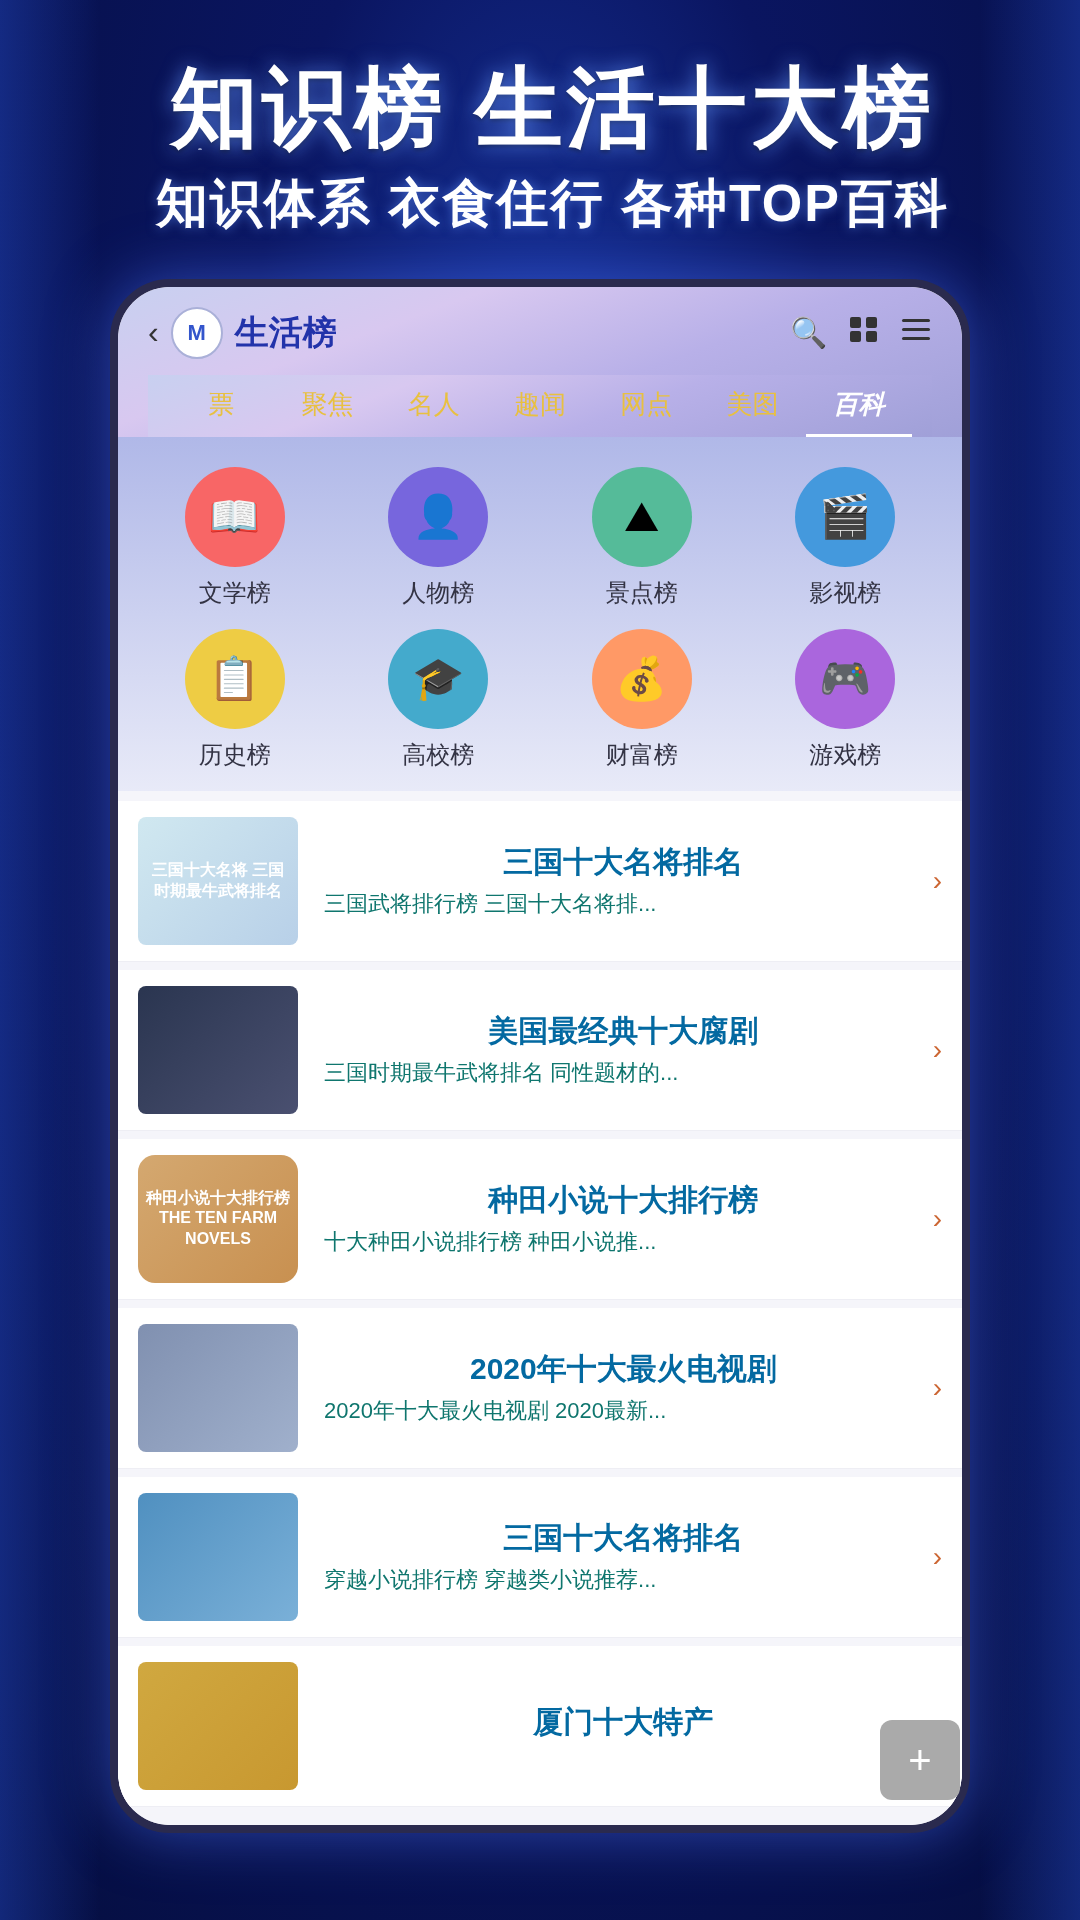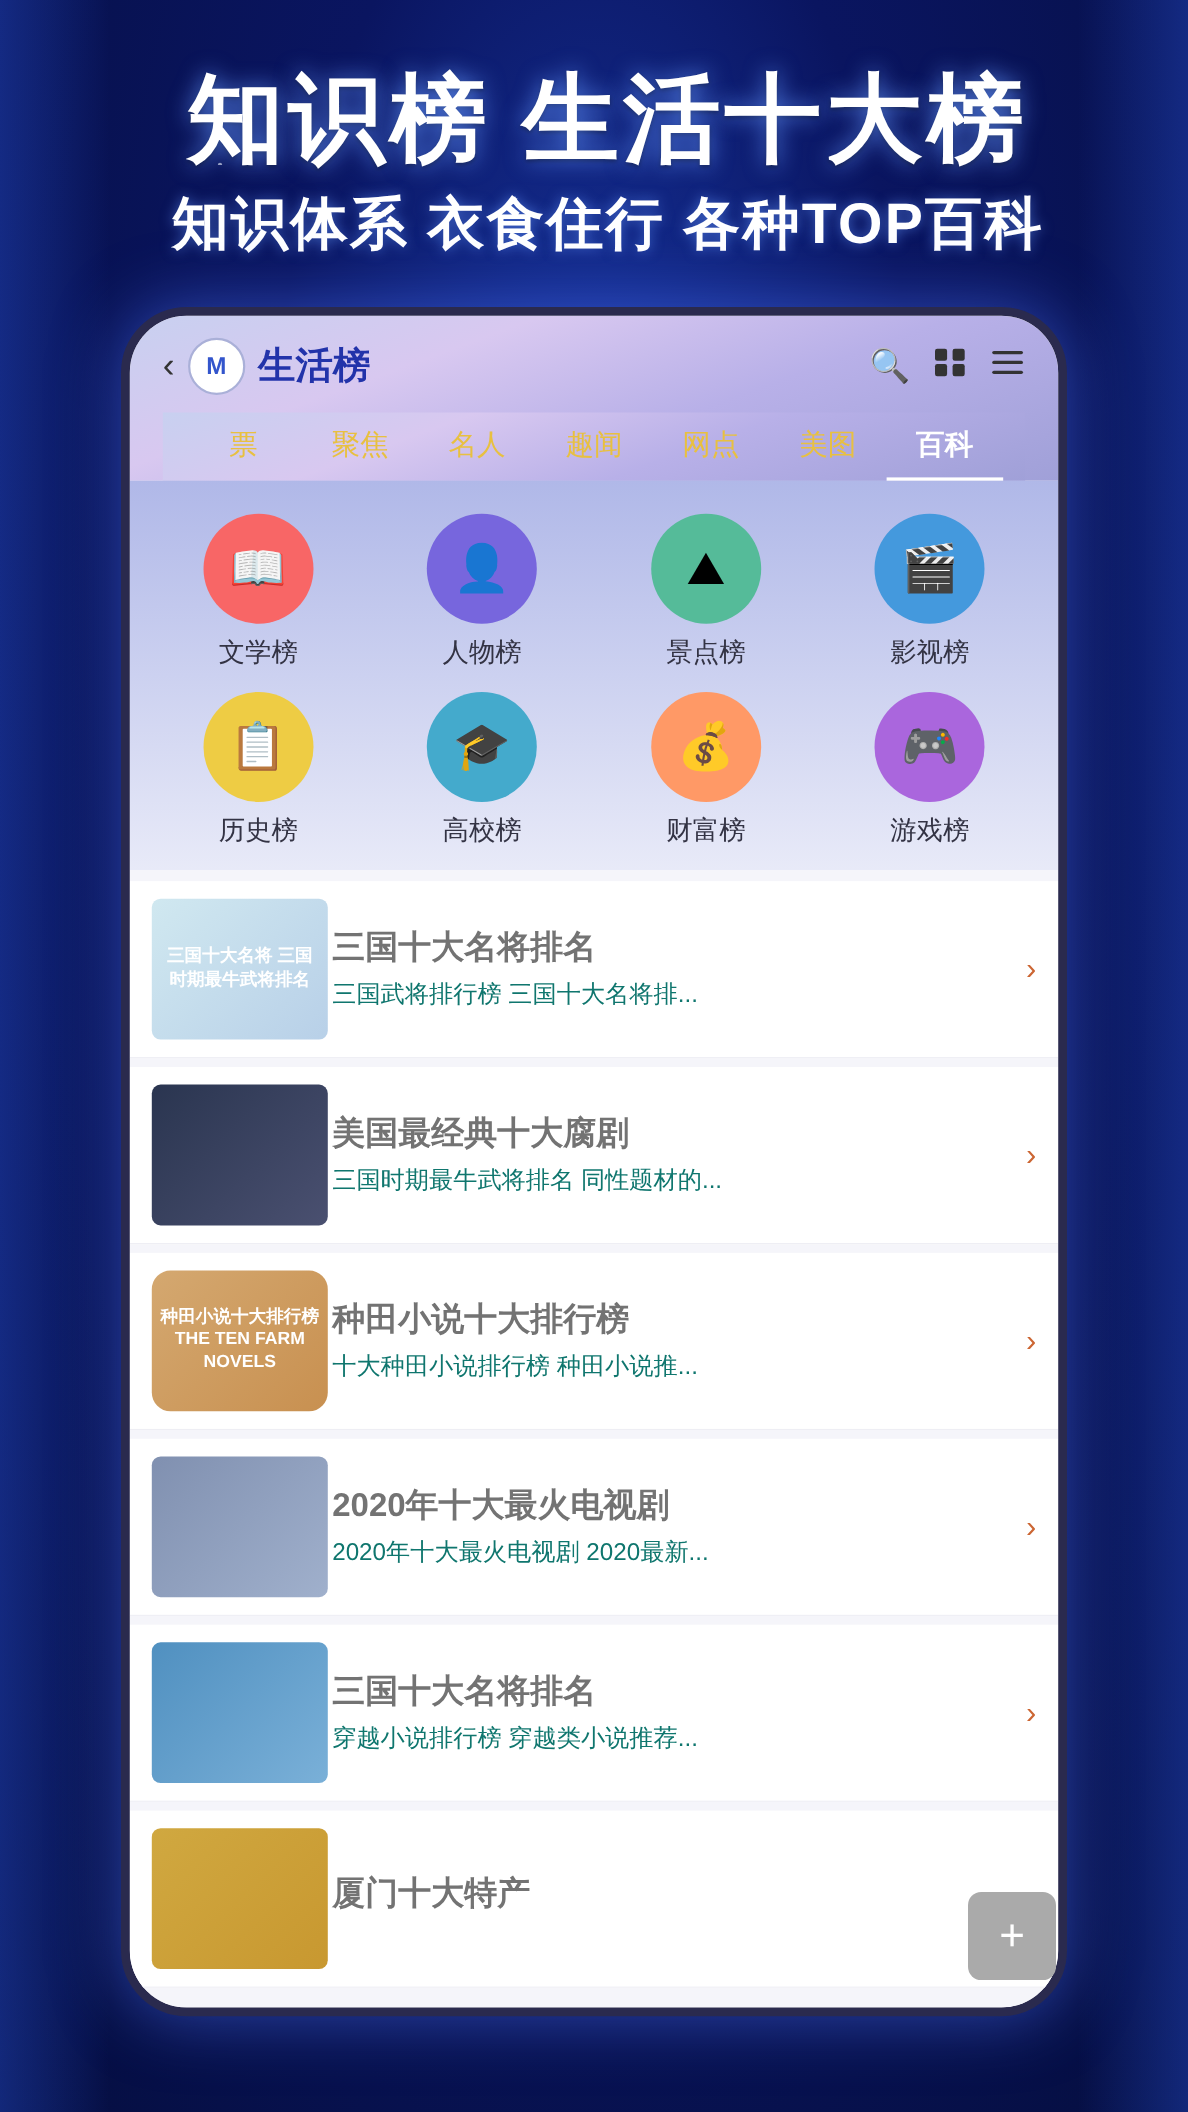--- a/index.html
+++ b/index.html
@@ -135,20 +135,21 @@
       text-align: center;
       font-size: 26px;
       padding: 8px 4px 12px;
       color: #e8c040;
       cursor: pointer;
     }
     .tab-item.active {
       color: #ffffff;
       font-weight: 700;
       border-bottom: 3px solid #ffffff;
+      font-style: italic;
     }
 
     
     .category-section {
       background: linear-gradient(180deg, #b0b8e8 0%, #e8eaf8 100%);
       padding: 30px 20px 20px;
     }
     .category-grid {
       display: grid;
       grid-template-columns: repeat(4, 1fr);
@@ -189,21 +190,21 @@
       padding: 16px 20px;
       cursor: pointer;
       border-bottom: 1px solid #eeeef4;
     }
     .list-thumb {
       width: 160px;
       height: 128px;
       border-radius: 8px;
       overflow: hidden;
       flex-shrink: 0;
-      margin-right: 4px;
+      margin-right: 26px;
       background: #c8d0e8;
       display: flex;
       align-items: center;
       justify-content: center;
       font-size: 20px;
       color: #6677aa;
       position: relative;
     }
     .list-thumb-label {
       position: absolute;
@@ -219,23 +220,24 @@
       padding: 6px;
       line-height: 1.3;
     }
     .list-content {
       flex: 1;
       min-width: 0;
     }
     .list-title {
       font-size: 30px;
       font-weight: 600;
-      color: #737373;
+      color: #0369a1;
       margin-bottom: 8px;
       line-height: 1.3;
+      text-align: center;
     }
     .list-desc {
       font-size: 22px;
       color: #0f766e;
       white-space: nowrap;
       overflow: hidden;
       text-overflow: ellipsis;
     }
     .list-arrow {
       font-size: 28px;

